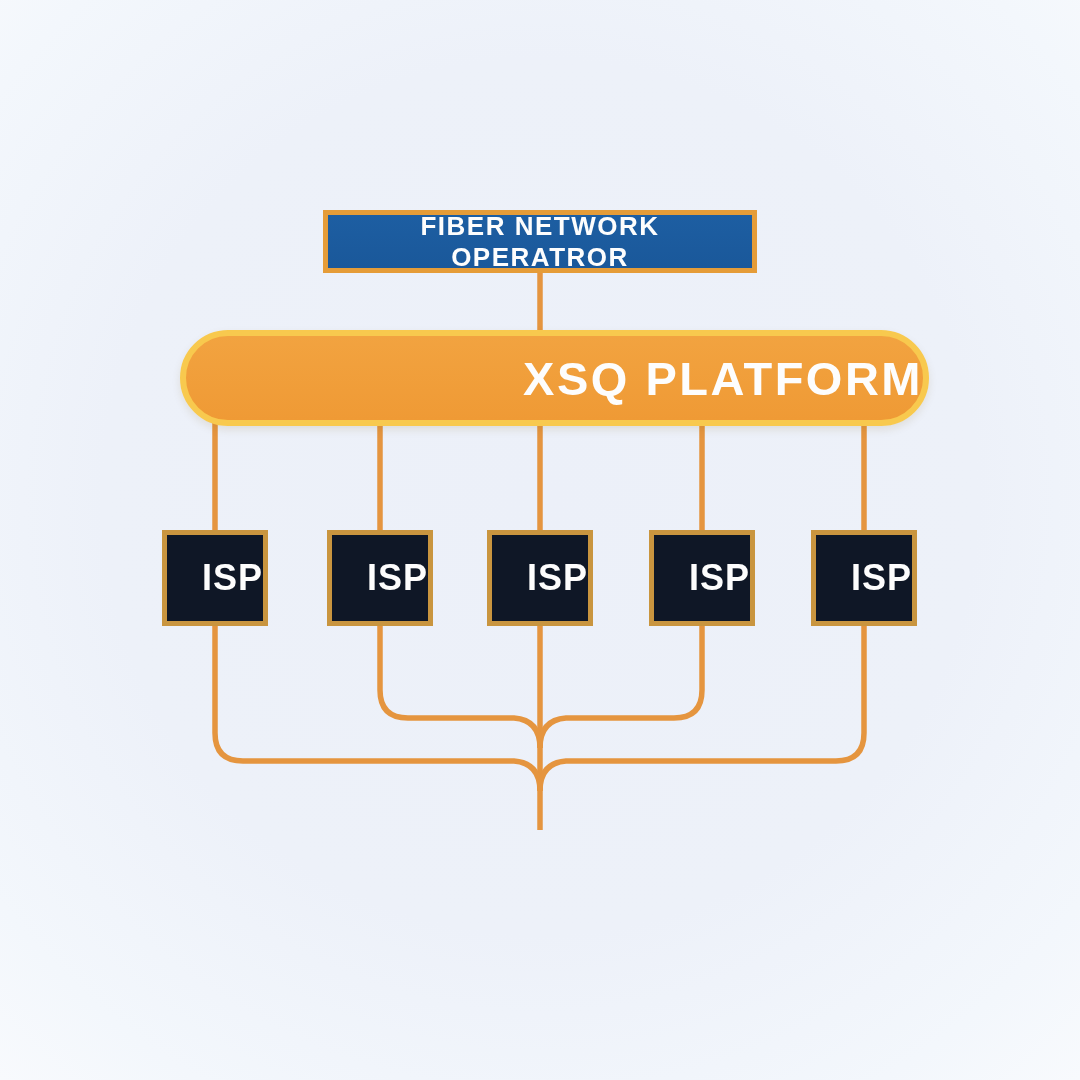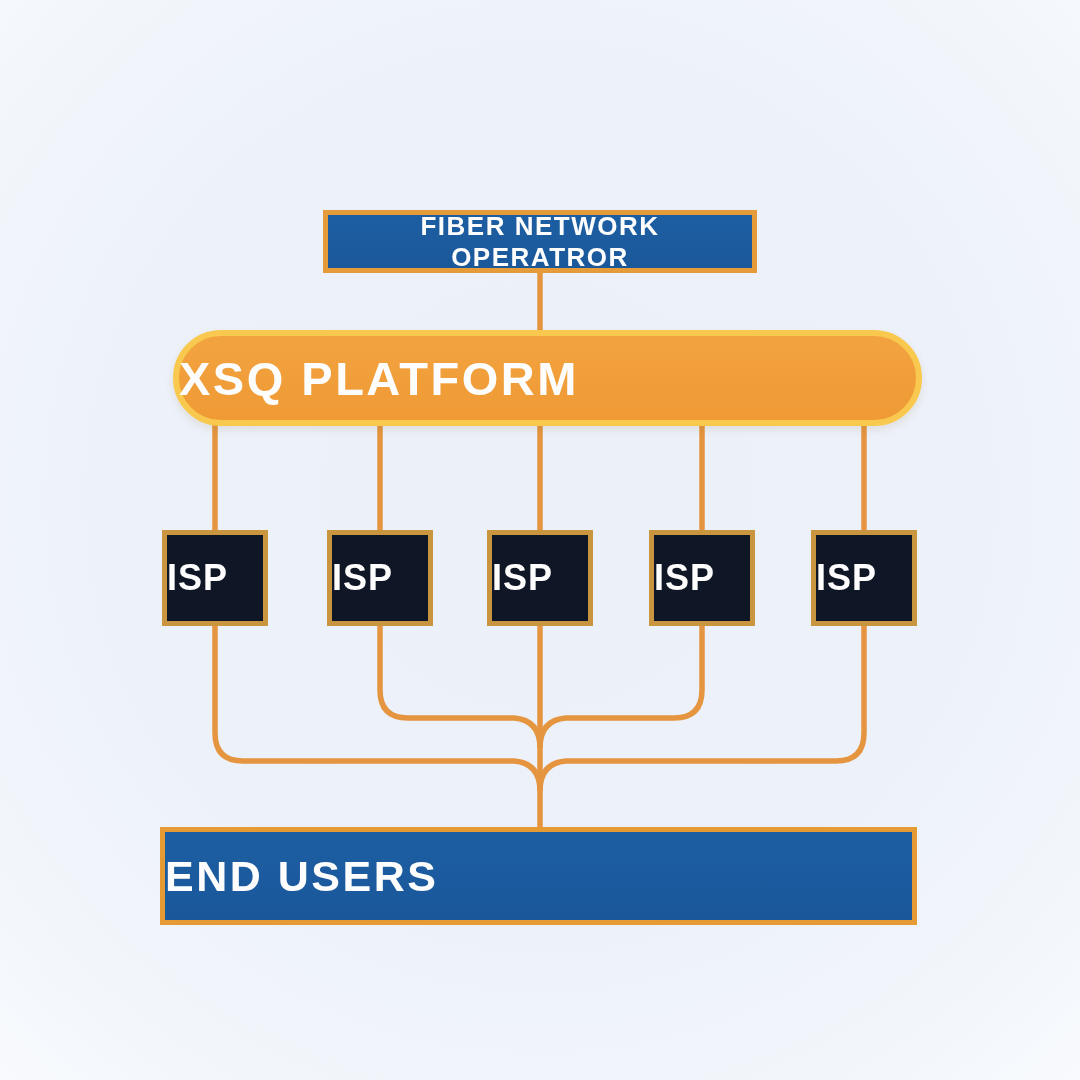--- a/index.html
+++ b/index.html
@@ -27,36 +27,36 @@
   }
   svg.connectors path {
     fill: none;
     stroke: #e5953f;
     stroke-width: 5.5;
   }
   .node {
     position: absolute;
     display: flex;
     align-items: center;
-    justify-content: flex-start;
+    justify-content: flex-end;
     box-sizing: border-box;
     color: #fdfdfd;
     text-align: center;
   }
   .node-fno {
     left: 323px; top: 210px;
     width: 434px; height: 63px;
     background: linear-gradient(180deg, #1d5ea2 0%, #1a589a 100%);
     border: 5px solid #e59c38;
     font-size: 26px;
     font-weight: bold;
     letter-spacing: 1.5px;
   }
   .node-pill {
-    left: 173px; top: 330px;
+    left: 180px; top: 330px;
     width: 749px; height: 96px;
     background: linear-gradient(180deg, #f2a340 0%, #ef9a35 100%);
     border: 6px solid #f8c94e;
     border-radius: 52px;
     font-size: 47px;
     font-weight: bold;
     letter-spacing: 2.5px;
     box-shadow: 0 4px 8px rgba(120, 90, 20, 0.12);
   }
   .node-isp {
@@ -122,17 +122,14 @@
   <div class="node node-isp isp-3">
     <span>ISP</span>
   </div>
   <div class="node node-isp isp-4">
     <span>ISP</span>
   </div>
   <div class="node node-isp isp-5">
     <span>ISP</span>
   </div>
 
-  <div class="node node-endusers">
-    <span>END USERS</span>
-  </div>
 
 </div>
 
 </body></html>

